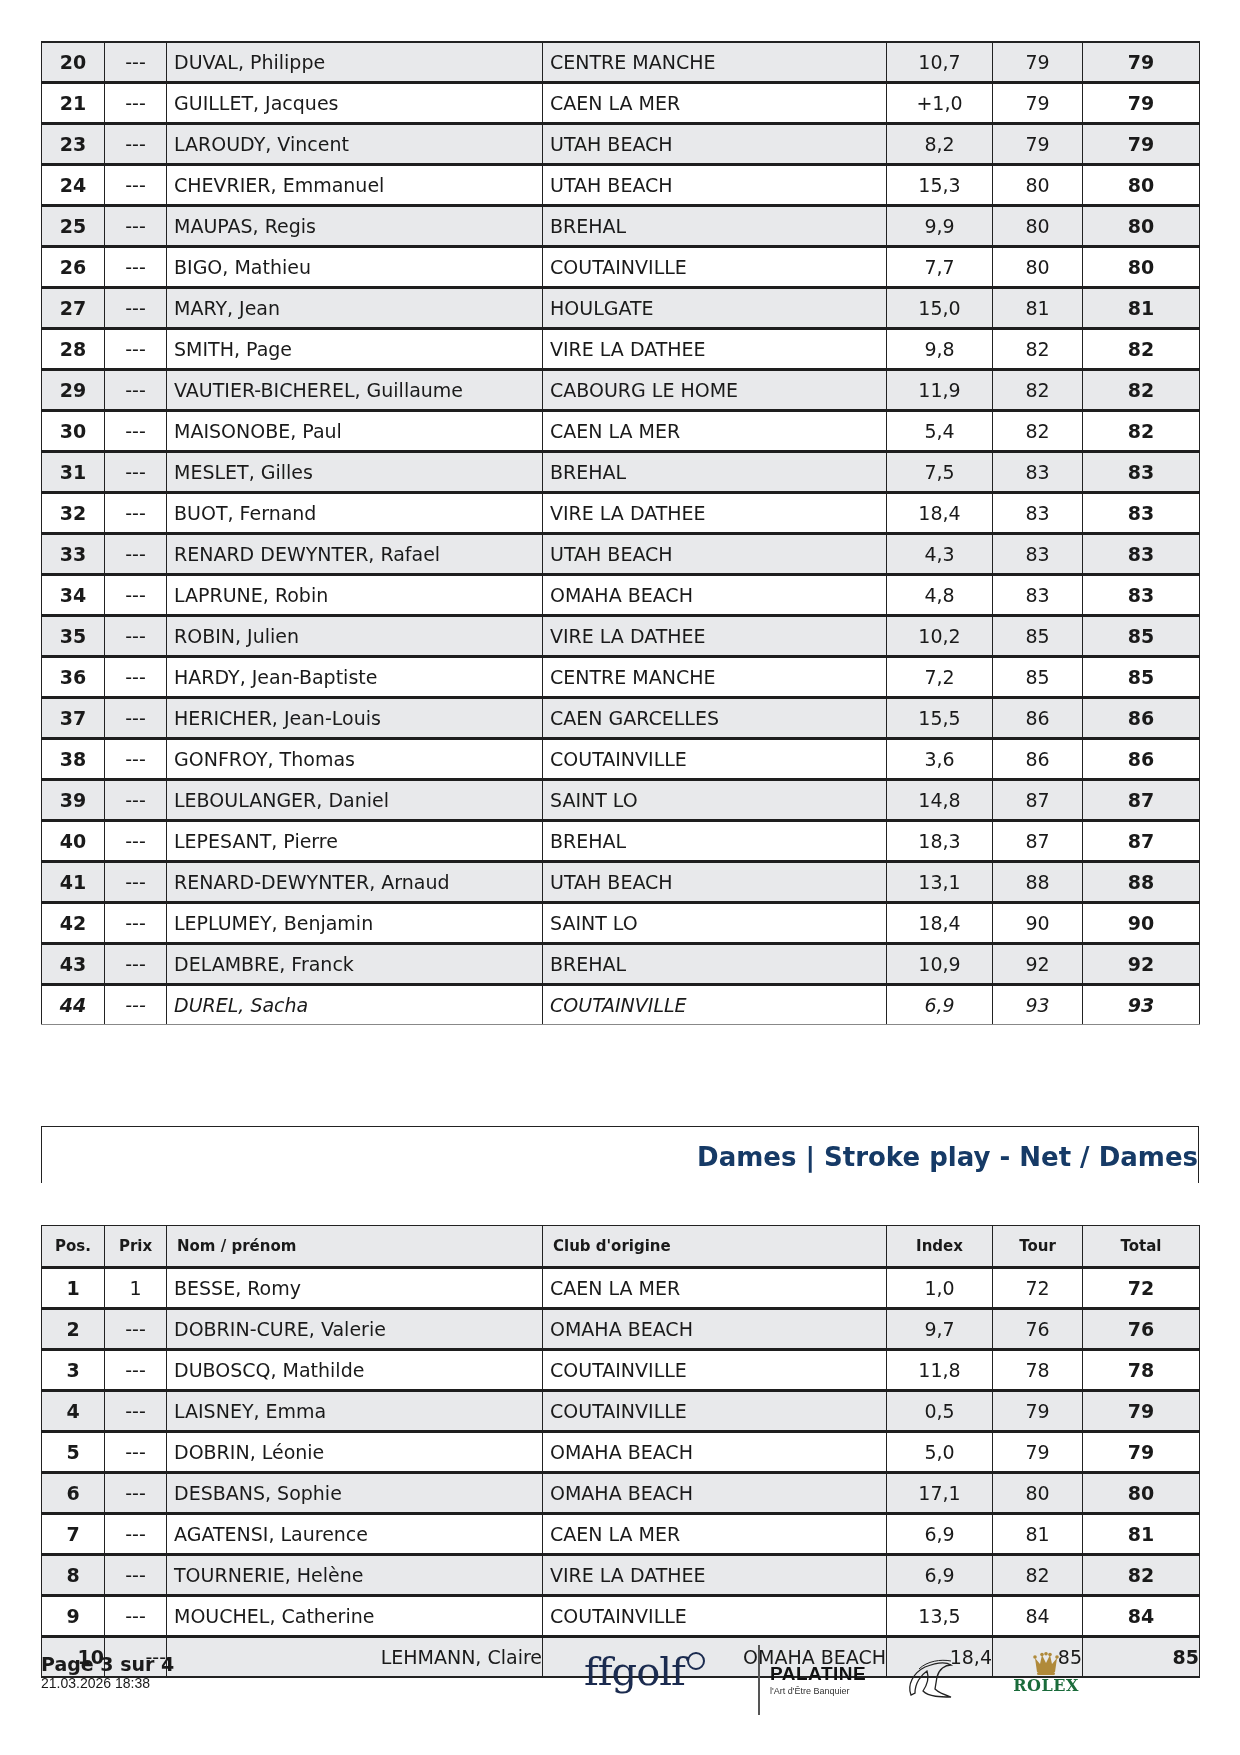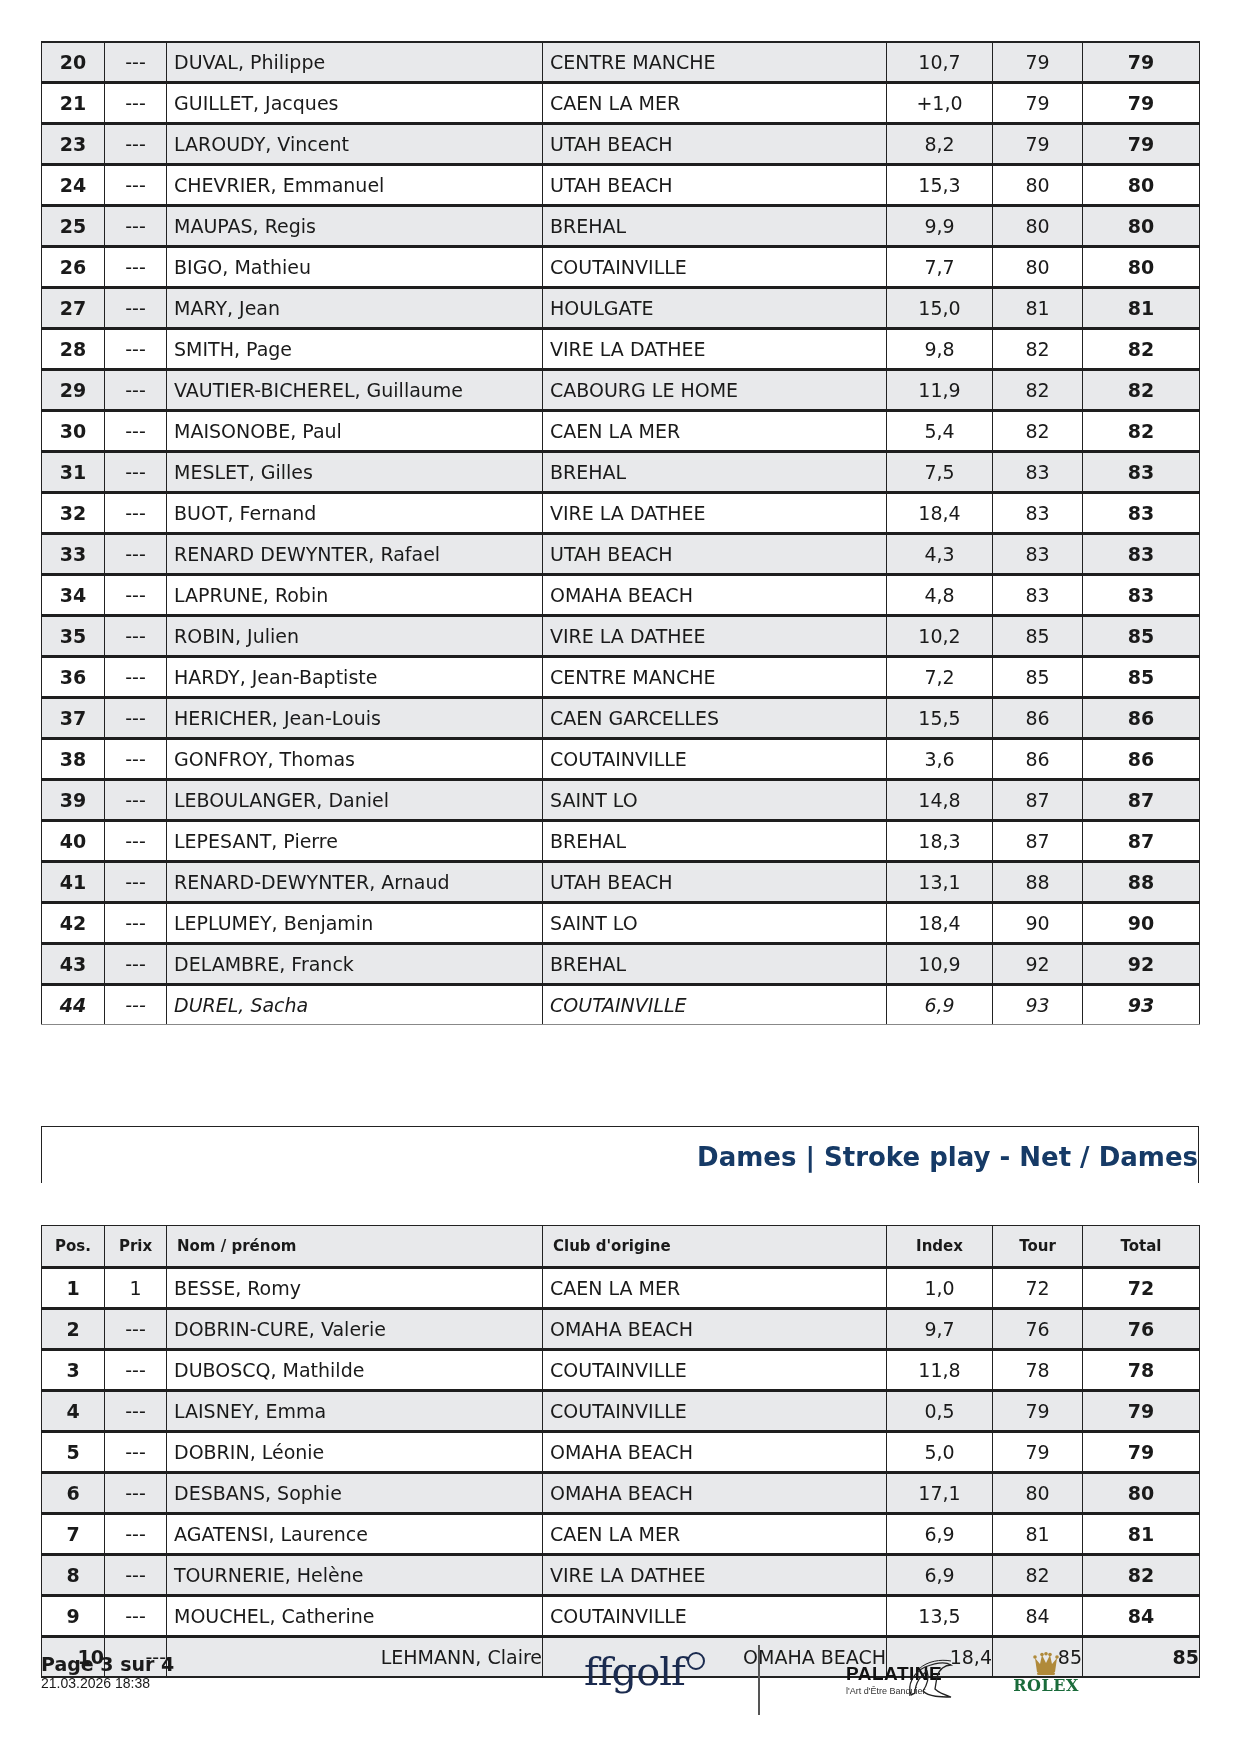--- a/index.html
+++ b/index.html
@@ -48,21 +48,21 @@
     #table-dames tr.row:last-child td { border-bottom: 2px solid #222; text-align: right; }
 
     #footer-page { position: absolute; left: 41px; top: 1653px; font-weight: bold; font-size: 19px; font-family: "DejaVu Sans", sans-serif; }
     #footer-date { position: absolute; left: 41px; top: 1675px; font-size: 14px; font-family: "Liberation Sans", sans-serif; }
 
     #logo-ffgolf { position: absolute; left: 584px; top: 1648px; font-family: "DejaVu Serif", serif;
                    font-size: 40px; color: #1b2b4f; letter-spacing: -1px; }
     #logo-ffgolf .reg { position: absolute; right: -20px; top: 4px; width: 14px; height: 14px;
                         border: 2.5px solid #1b2b4f; border-radius: 50%; font-size: 9px; text-align: center; line-height: 14px; }
     #logo-divider { position: absolute; left: 758px; top: 1645px; width: 2px; height: 70px; background: #555; }
-    #logo-palatine { position: absolute; left: 846px; top: 1663px; }
+    #logo-palatine { position: absolute; left: 770px; top: 1663px; }
     #palatine-name { font-family: "Liberation Sans", sans-serif; font-weight: bold; font-size: 19px; color: #111; letter-spacing: 0.5px; }
     #palatine-tag { font-family: "Liberation Sans", sans-serif; font-size: 9px; color: #333; margin-top: 1px; }
     #palatine-horse { position: absolute; left: 905px; top: 1655px; }
     #logo-rolex { position: absolute; left: 996px; top: 1652px; width: 100px; text-align: center; }
     #rolex-crown { display: block; margin: 0 auto; }
     #rolex-name { font-family: "DejaVu Serif", serif; font-weight: bold; color: #1a6b3a; font-size: 16px; letter-spacing: 0.5px; margin-top: 0px; }
   </style>
 </head>
 <body>
 

